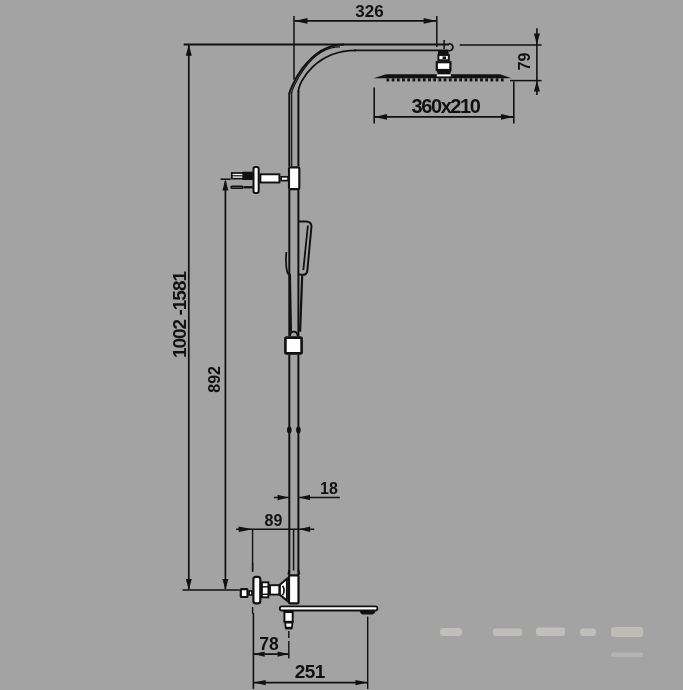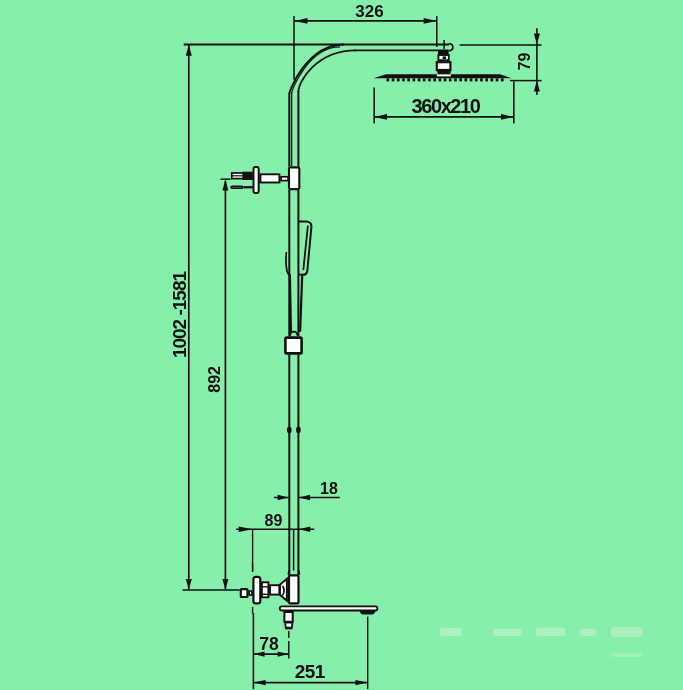--- a/index.html
+++ b/index.html
@@ -1,16 +1,16 @@
 <!DOCTYPE html>
 <html><head>
 <meta charset="utf-8">
 <style>
   html,body{margin:0;padding:0;background:#ffffff;}
-  .wrap{width:683px;height:690px;position:relative;background:#86efac;overflow:hidden;}
+  .wrap{width:683px;height:690px;position:relative;background:#a3a3a3;overflow:hidden;}
   svg{position:absolute;left:0;top:0;filter:blur(0.33px);}
   text{font-family:"Liberation Sans",sans-serif;font-weight:bold;fill:#111;}
 </style>
 </head>
 <body>
 <div class="wrap">
 <svg width="683" height="690" viewBox="0 0 683 690">
   <g stroke="#111" fill="none" stroke-linecap="butt">
 
     <path d="M183.7 44.5 H449" stroke-width="2"></path>

